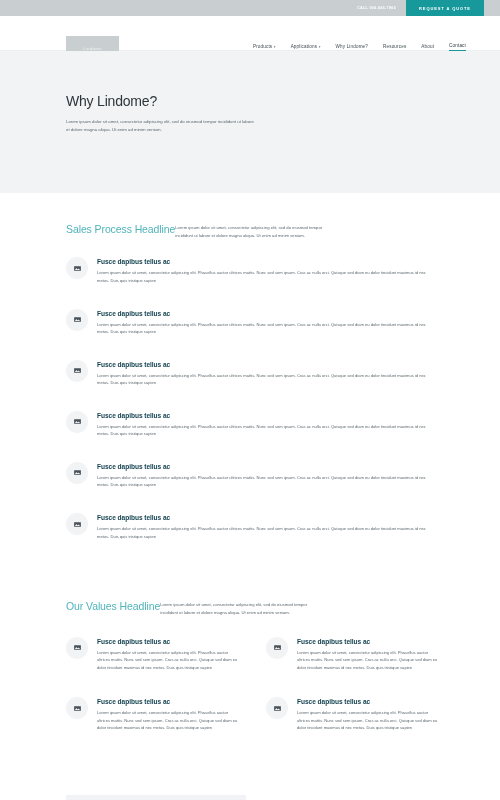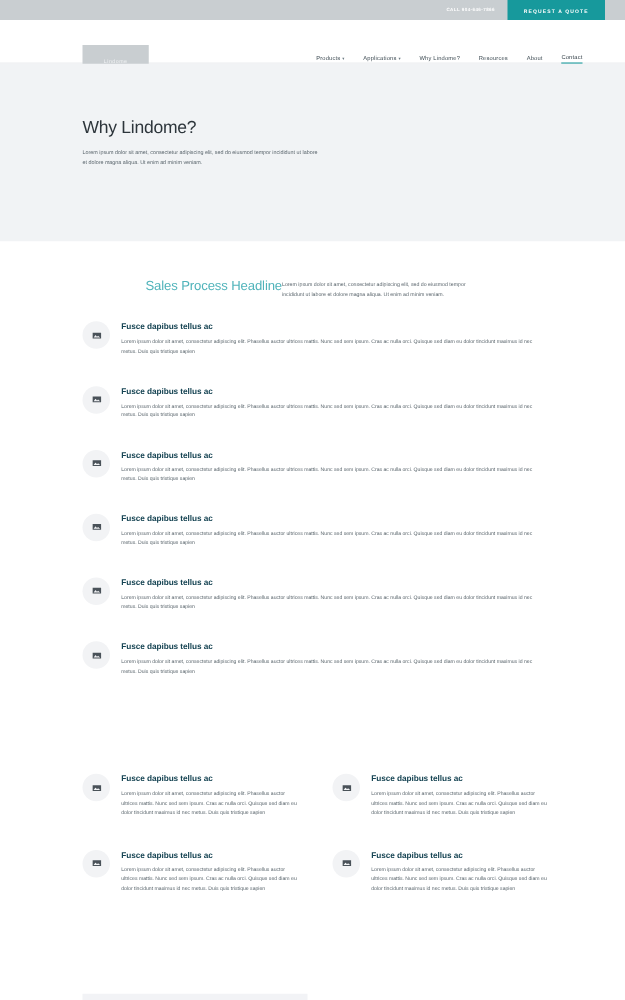--- a/index.html
+++ b/index.html
@@ -54,21 +54,21 @@
     font-size:14px;color:#2d353b;font-weight:400;letter-spacing:-.2px;
     margin:0 0 9px 0;
   }
   .hero-text{
     font-size:4.3px;line-height:1.95;color:#5c676e;margin:0;width:190px;
   }
 
   
   .section{position:relative;padding:0 34px;}
   .sec-head{
-    display:flex;align-items:flex-start;justify-content:center;
+    display:flex;align-items:flex-start;justify-content:flex-start;
     padding-left:32px;padding-right:28px;
   }
   .sec-title{
     font-size:10.5px;color:#4fb3ba;font-weight:400;margin:0;letter-spacing:-.1px;
     white-space:nowrap;
   }
   .sec-desc{
     font-size:4.2px;line-height:1.95;color:#5c676e;margin:0;width:162px;
     padding-top:1px;
   }
@@ -232,20 +232,24 @@
           <p class="item-text">Lorem ipsum dolor sit amet, consectetur adipiscing elit. Phasellus auctor ultrices mattis. Nunc sed sem ipsum. Cras ac nulla orci. Quisque sed diam eu dolor tincidunt maximus id nec metus. Duis quis tristique sapien</p>
         </div>
       </div>
 
     </div>
   </div>
 
   <div class="spacer-lg"></div>
 
   <div class="section">
+    <div class="sec-head">
+      <h2 class="sec-title">Our Values Headline</h2>
+      <p class="sec-desc">Lorem ipsum dolor sit amet, consectetur adipiscing elit, sed do eiusmod tempor incididunt ut labore et dolore magna aliqua. Ut enim ad minim veniam.</p>
+    </div>
 
     <div class="values-grid">
 
       <div class="val-item">
         <div class="ic">
           <svg viewBox="0 0 24 24" fill="#4a5259">
               <path d="M3 18h18V6H3v12zm2-2l4.2-5.2 3 3.6L14.6 12 19 16H5z"></path>
               <circle cx="8.2" cy="9.3" r="1.7"></circle>
             </svg>
         </div>

